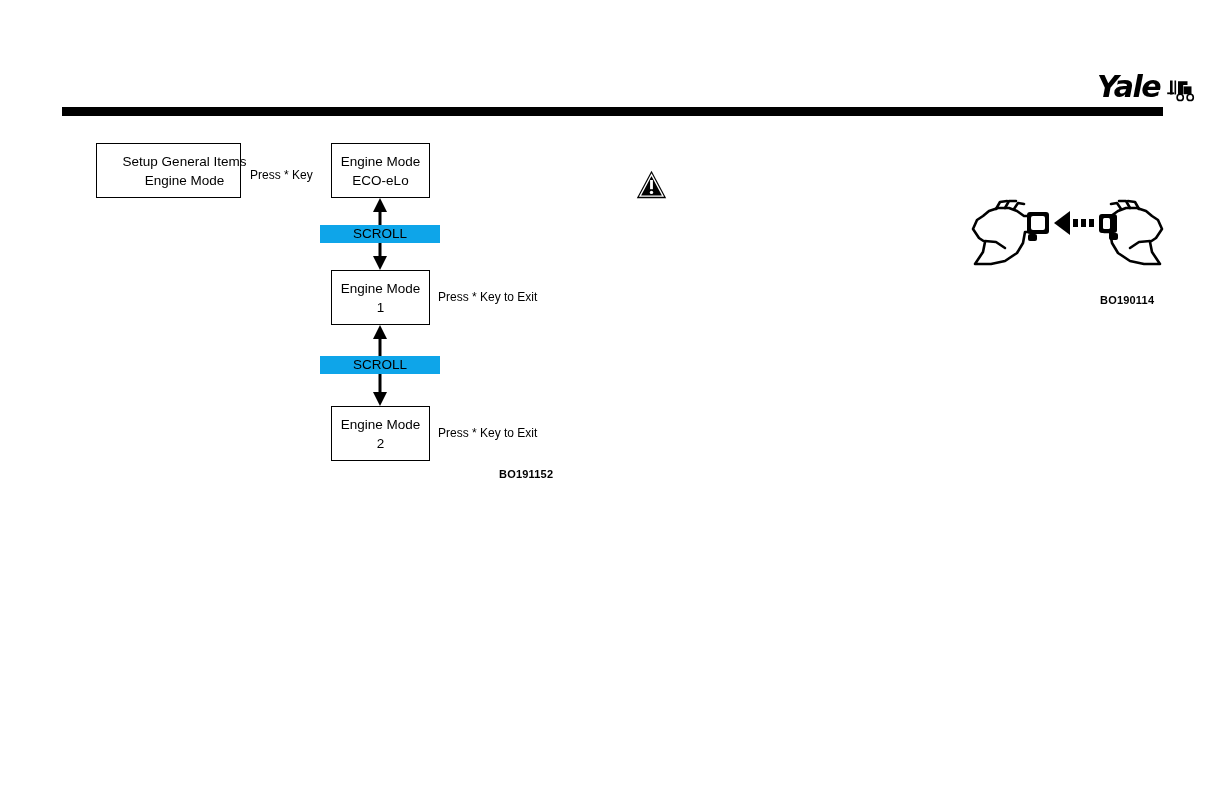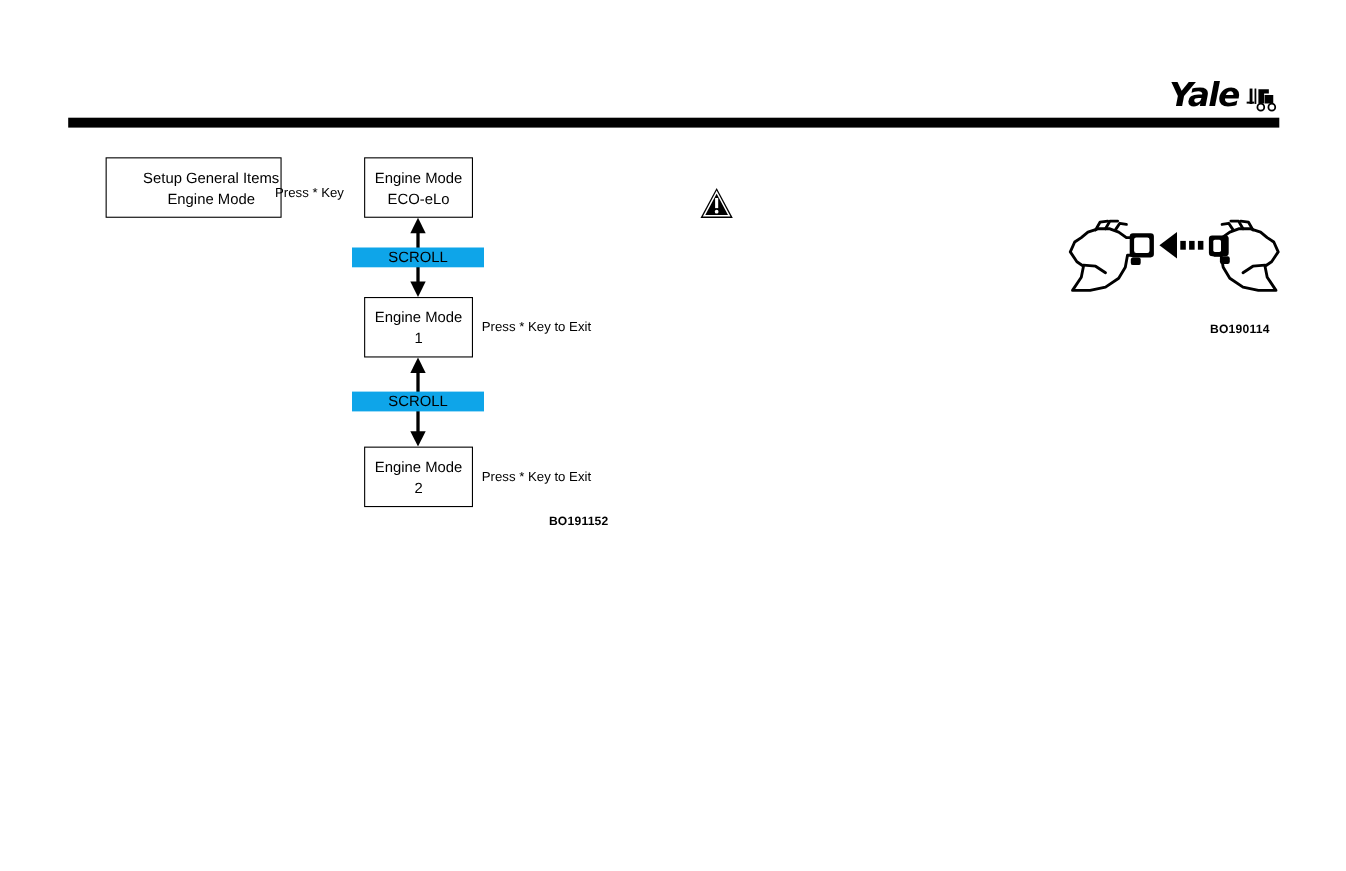--- a/index.html
+++ b/index.html
@@ -13,21 +13,21 @@
     position: relative;
     overflow: hidden;
     font-family: "Liberation Sans", sans-serif;
     color: #000000;
     -webkit-font-smoothing: antialiased;
   }
 
   
   #brand-logo {
     position: absolute;
-    left: 1063px;
+    left: 1097px;
     top: 72px;
     width: 105px;
     height: 32px;
     text-decoration: underline;
   }
   #brand-wordmark {
     position: absolute;
     left: 0px;
     top: 0px;
     font-family: "DejaVu Sans", sans-serif;
@@ -61,21 +61,21 @@
     display: flex;
     flex-direction: column;
     align-items: center;
     justify-content: center;
     font-size: 13.5px;
     line-height: 19px;
   }
   .flow-box .line1 { white-space: nowrap; }
   .flow-box .line2 { white-space: nowrap; }
 
-  #box-setup        { left: 96px;  top: 143px; width: 160px; height: 55px; padding-left: 32px; }
+  #box-setup        { left: 96px;  top: 143px; width: 145px; height: 55px; padding-left: 32px; }
   #box-eco          { left: 331px; top: 143px; width: 99px;  height: 55px; }
   #box-mode1        { left: 331px; top: 270px; width: 99px;  height: 55px; }
   #box-mode2        { left: 331px; top: 406px; width: 99px;  height: 55px; }
 
   .side-note {
     position: absolute;
     font-size: 12px;
     line-height: 16px;
     white-space: nowrap;
   }

